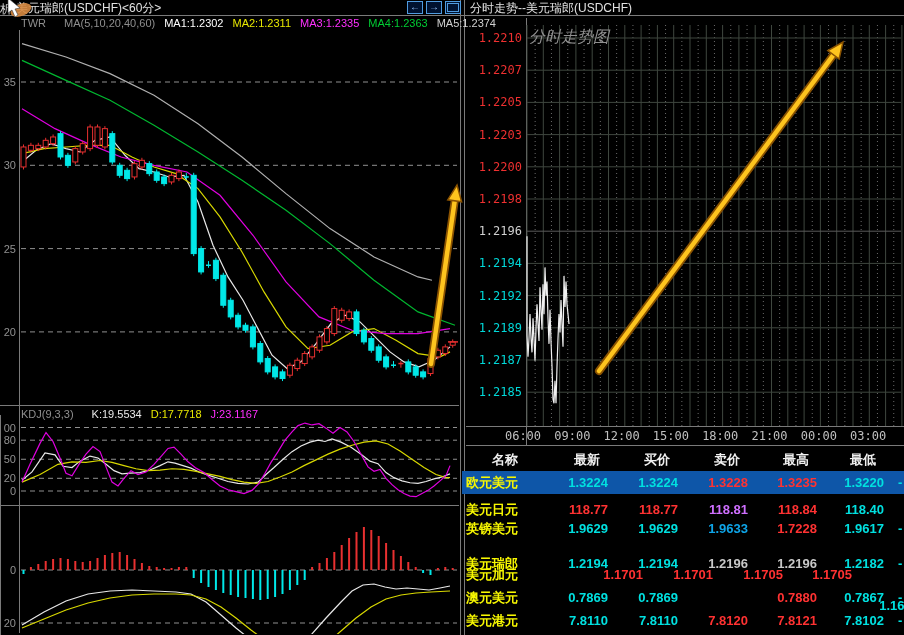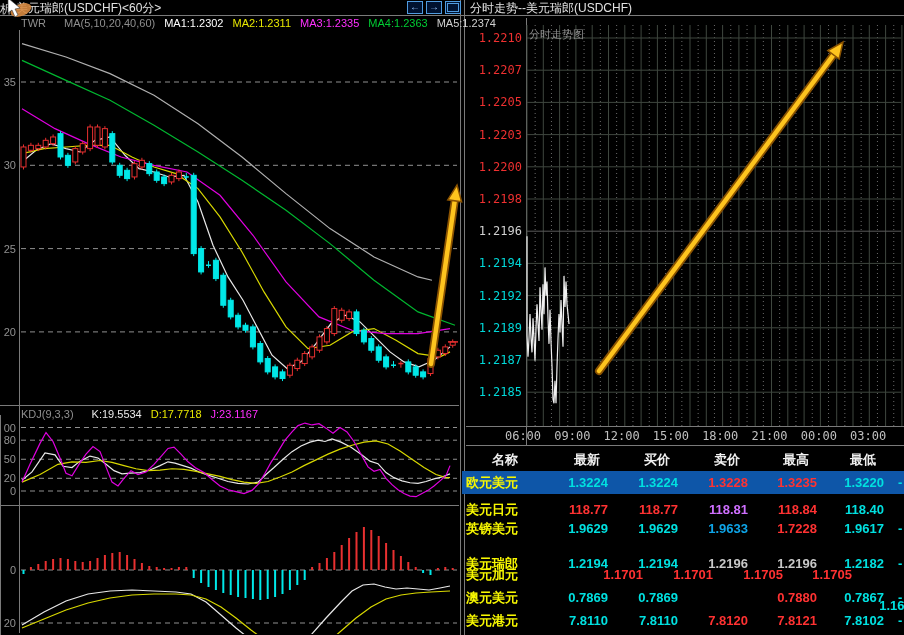--- a/index.html
+++ b/index.html
@@ -8,21 +8,21 @@
   .abs{position:absolute;}
   .ttl{color:#e2e2e2;font-size:12px;line-height:14px;white-space:nowrap;}
   .frag{color:#d8d8d8;font-size:12px;}
   .hdr{white-space:nowrap;font-size:11px;}
   .hdr span{margin-right:9px;}
   .hdr span:first-child{margin-right:18px;}
   .btn{position:absolute;top:1px;width:16px;height:13px;border:1px solid #4f9bdf;
        background:#001230;color:#96c6ff;font-size:10px;line-height:10px;text-align:center;
        box-sizing:border-box;font-weight:bold;}
   .btn.max{box-shadow:inset 0 0 0 1px #001230, inset 0 0 0 2px #4f9bdf;}
-  #ticklabel{color:#8f8f8f;font-size:11px;}
+  #ticklabel{color:#8f8f8f;font-size:16px;font-style:italic;}
   #qtable{position:absolute;left:462px;top:448px;width:442px;height:187px;overflow:hidden;
           font-weight:bold;font-size:13px;}
   .trow{position:absolute;left:0;width:442px;height:23px;line-height:23px;white-space:nowrap;}
   .tname{position:absolute;left:4px;}
   .tcell{position:absolute;text-align:right;width:78px;}
   .trail{position:absolute;right:0px;width:6px;overflow:hidden;}
   svg{display:block;}
 </style>
 </head>
 <body>

